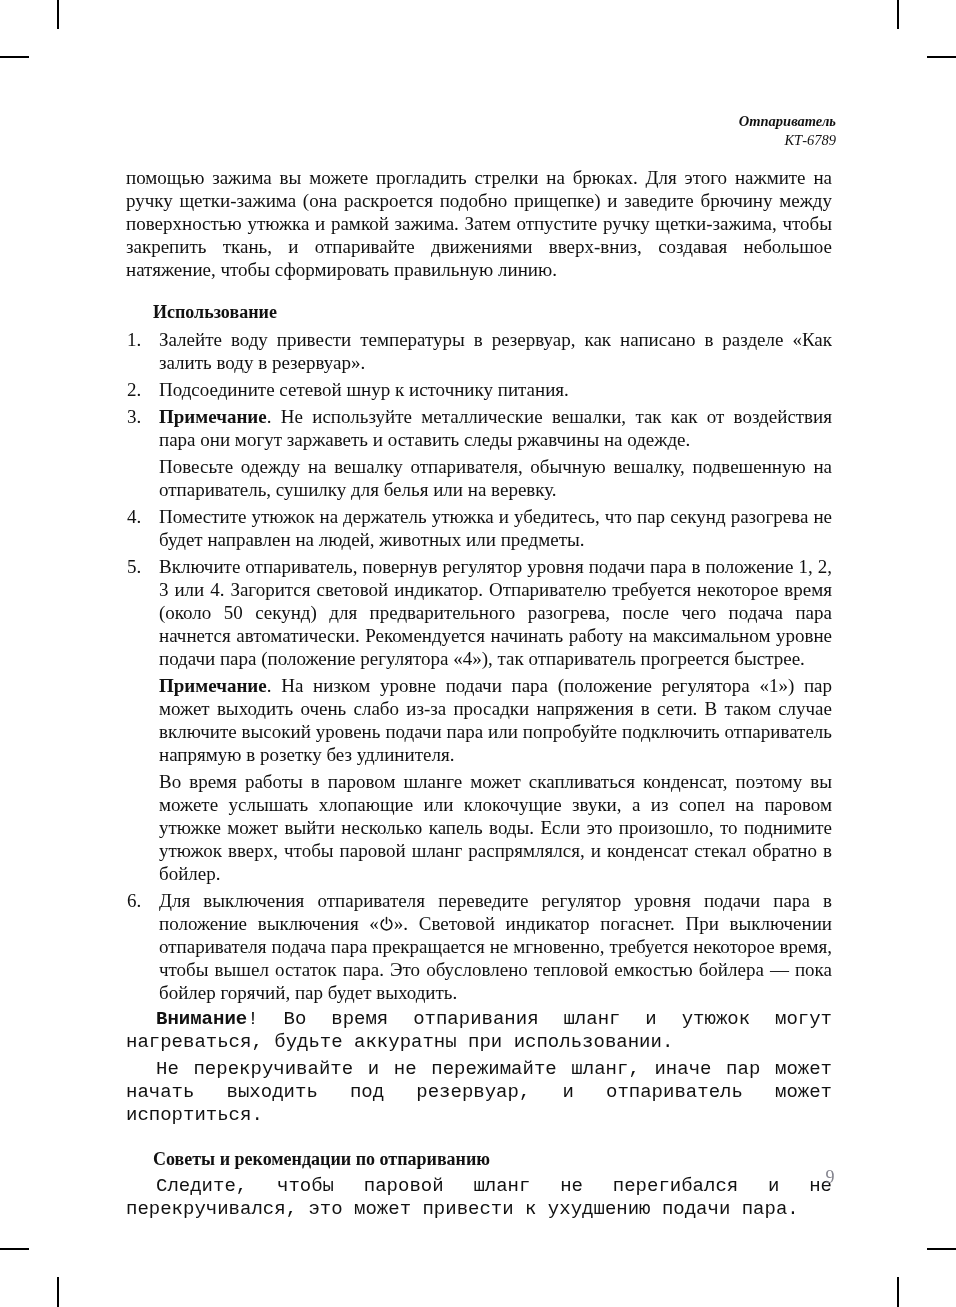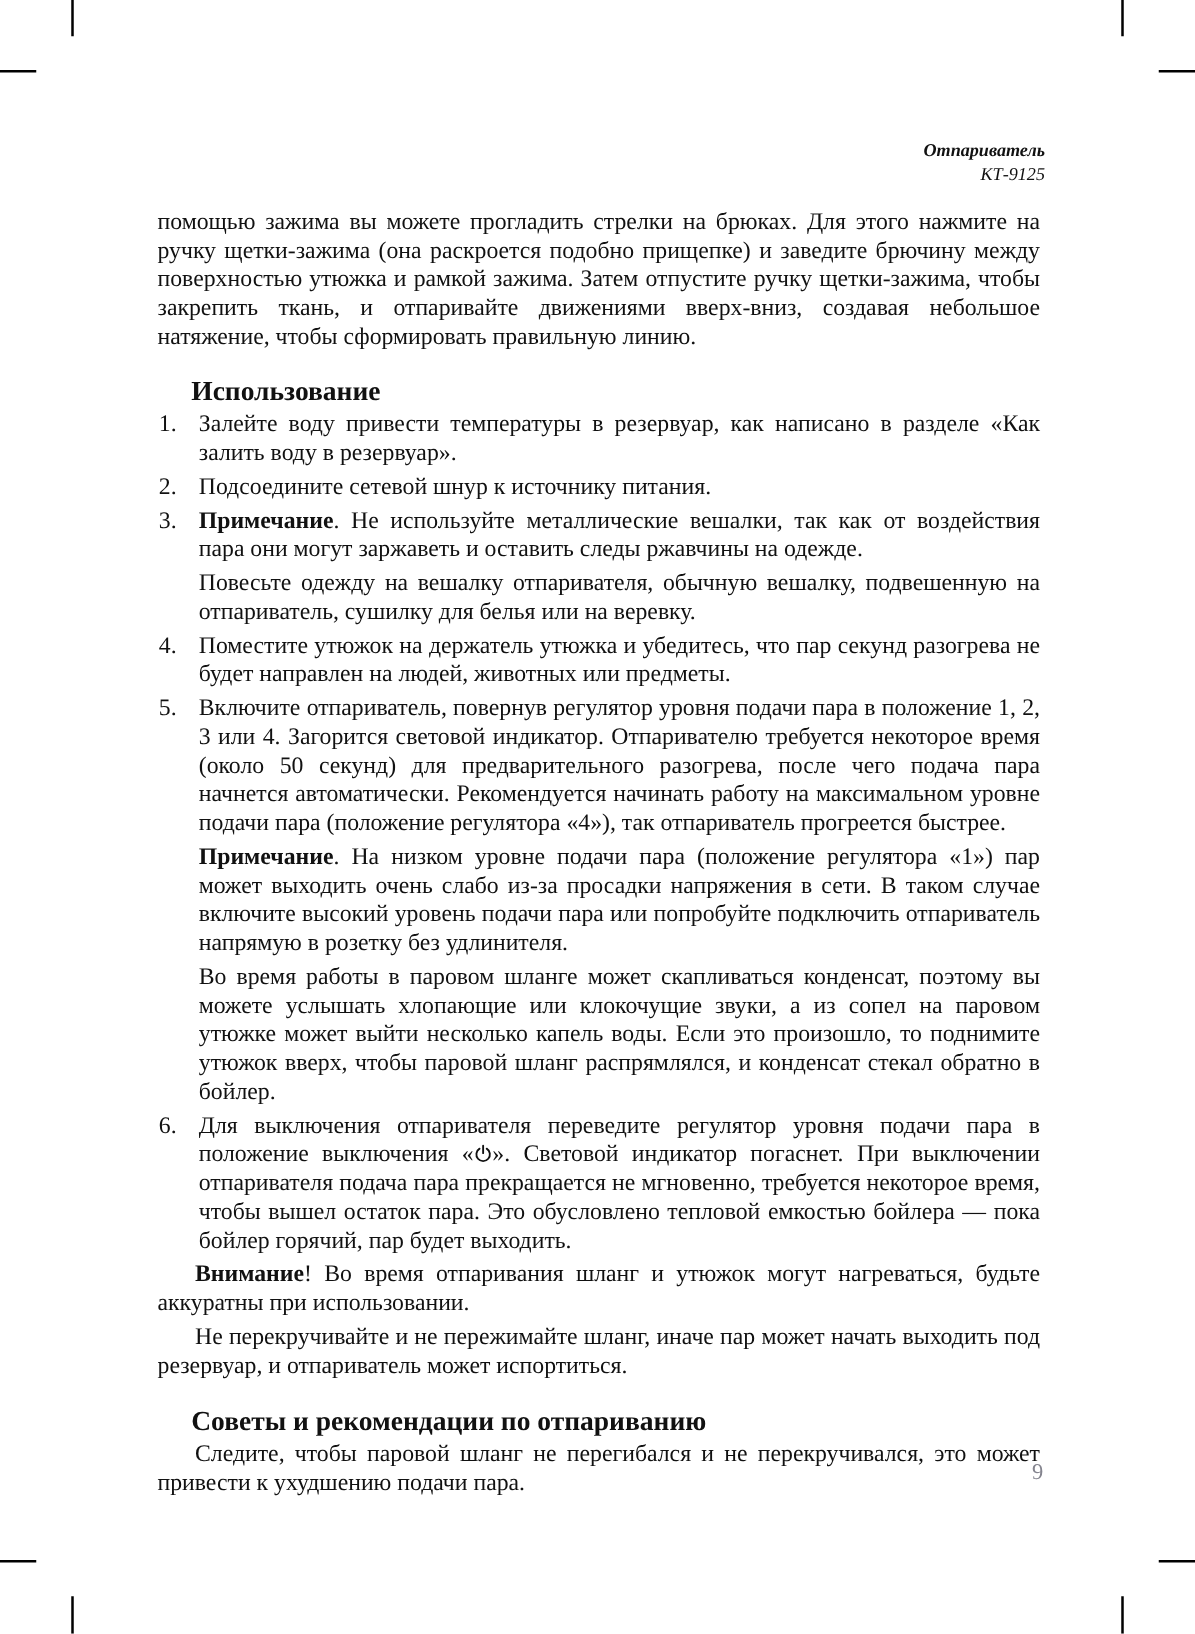--- a/index.html
+++ b/index.html
@@ -45,28 +45,28 @@
     margin-bottom: 16px;
     font-style: italic;
   }
   .doc-header .title { font-weight: bold; }
   .doc-header .model { font-weight: normal; }
 
   p, .para {
     margin: 4px;
     text-align: justify;
   }
-  .indent { text-indent: 30px; }
+  .indent { text-indent: 30px; font-family: Liberation Mono, monospace; }
 
   .section-heading {
     font-weight: bold;
     padding-left: 31px;
     margin: 0;
     margin-top: 21px;
-    font-size: 22px;
+    font-size: 18px;
     line-height: 23px;
     text-align: left;
   }
   .section-heading.first { margin-top: 20px; }
 
   ol.steps {
     list-style: none;
     margin: 0;
     padding: 0;
   }
@@ -115,21 +115,21 @@
 <div class="crop cm-tr-h"></div>
 <div class="crop cm-bl-h"></div>
 <div class="crop cm-bl-v"></div>
 <div class="crop cm-br-h"></div>
 <div class="crop cm-br-v"></div>
 
 <div class="page-content">
 
   <div class="doc-header">
     <div class="title">Отпариватель</div>
-    <div class="model">КТ-9125</div>
+    <div class="model">КТ-6789</div>
   </div>
 
   <p class="para">помощью зажима вы можете прогладить стрелки на брюках. Для этого нажмите на ручку щетки-зажима (она раскроется подобно прищепке) и заведите брючину между поверхностью утюжка и рамкой зажима. Затем отпустите ручку щетки-зажима, чтобы закрепить ткань, и отпаривайте движениями вверх-вниз, создавая небольшое натяжение, чтобы сформировать правильную линию.</p>
 
   <h2 class="section-heading first">Использование</h2>
 
   <ol class="steps">
     <li>
       <span class="num">1.</span>
       <div class="para">Залейте воду привести температуры в резервуар, как написано в разделе «Как залить воду в резервуар».</div>

